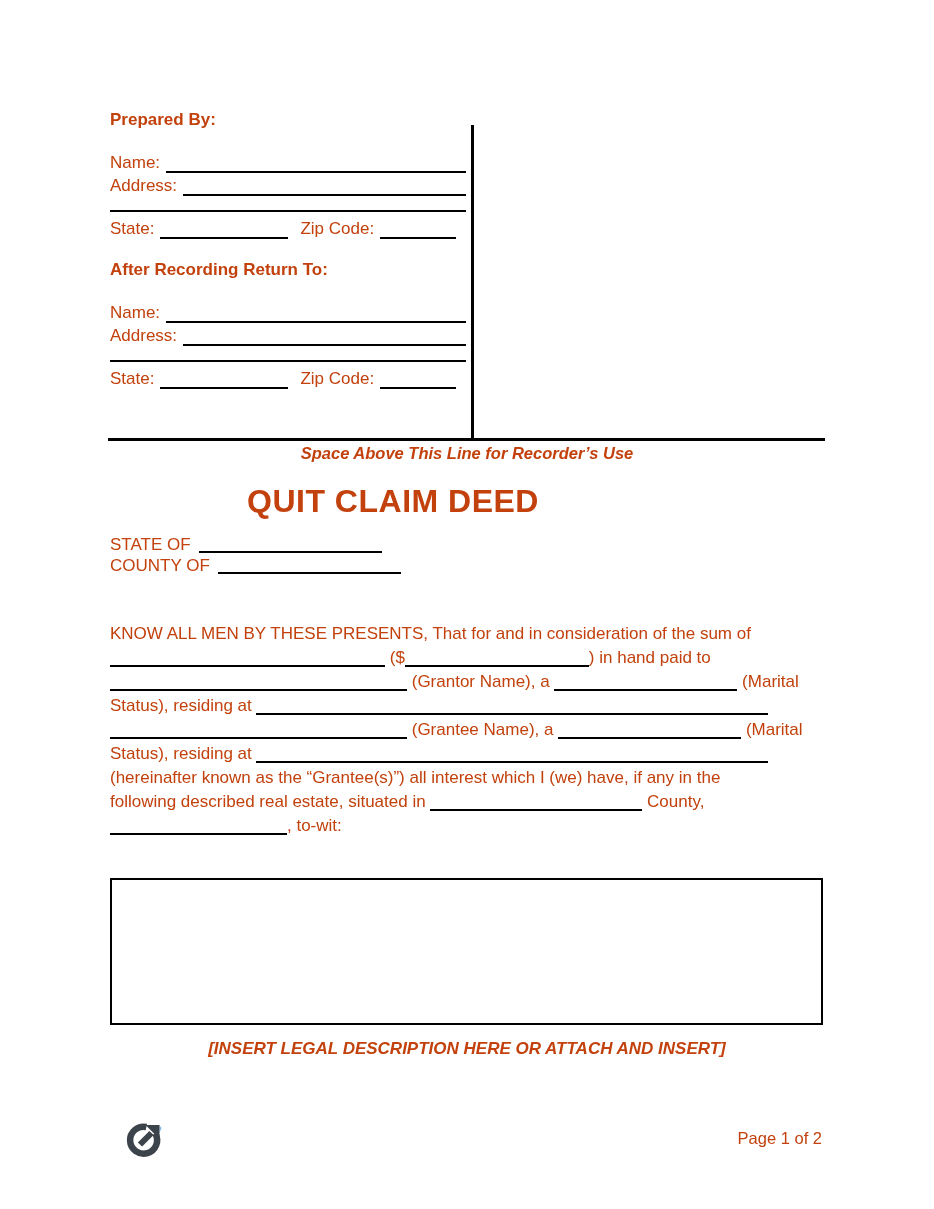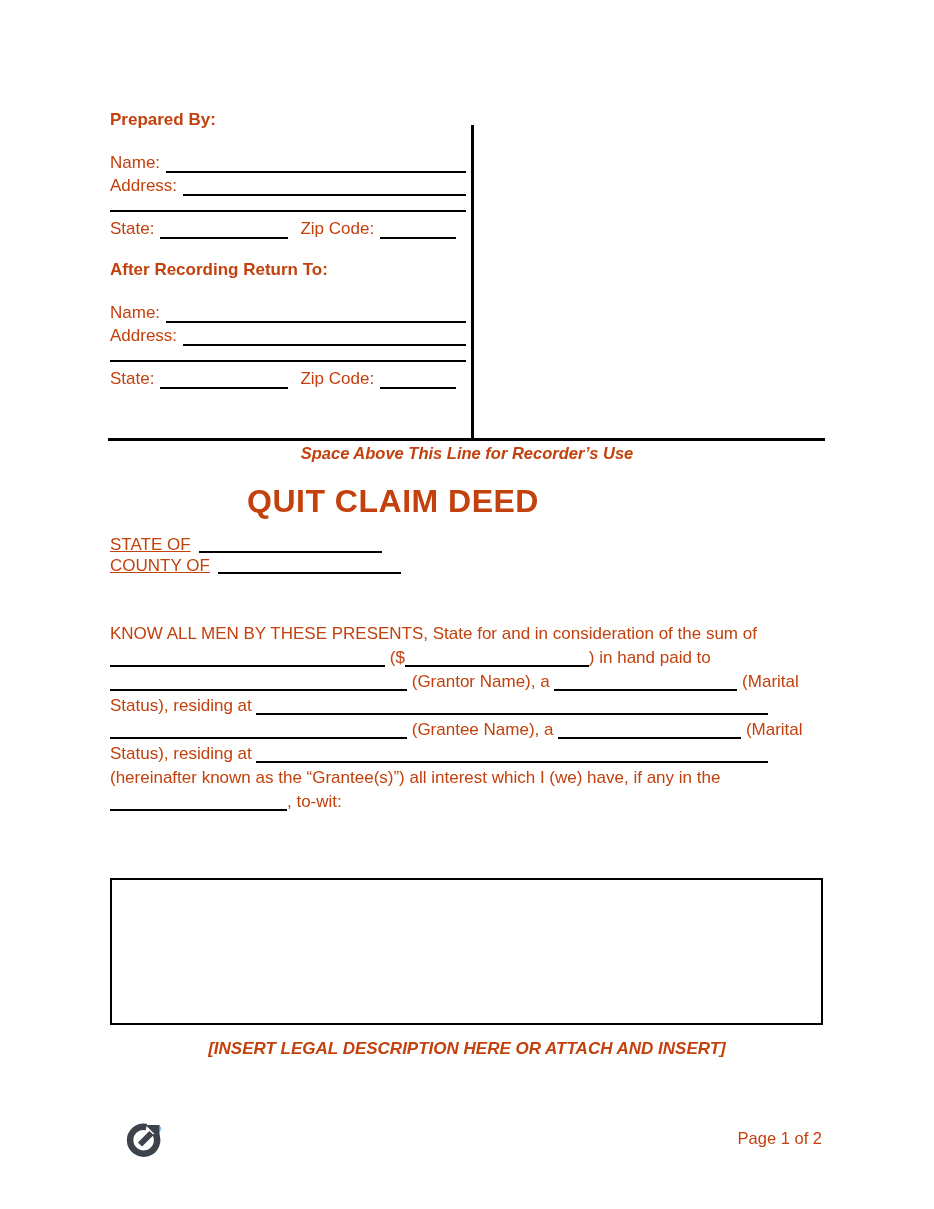--- a/index.html
+++ b/index.html
@@ -39,21 +39,21 @@
     position: absolute; left: 0; top: 444px; width: 934px;
     text-align: center; font-weight: bold; font-style: italic; font-size: 16.5px;
   }
   .deed-title {
     position: absolute; left: 0; top: 483px; width: 786px;
     text-align: center; font-weight: bold; font-size: 32px; letter-spacing: 0.5px;
   }
 
   
   .jurisdiction { position: absolute; left: 110px; top: 534px; }
-  .j-row { height: 21px; line-height: 21px; white-space: nowrap; text-decoration: underline; }
+  .j-row { height: 21px; line-height: 21px; white-space: nowrap; }
   .j-blank { display: inline-block; width: 183px; border-bottom: 2px solid #000; height: 14px; margin-bottom: -3px; margin-left: 8px; }
 
   
   .body-para { position: absolute; left: 110px; top: 622px; width: 716px; }
   .body-line { height: 24px; line-height: 24px; white-space: nowrap; }
   .seg-blank { display: inline-block; border-bottom: 2px solid #000; height: 14px; margin-bottom: -4px; }
 
   
   .legal-box {
     position: absolute; left: 110px; top: 878px; width: 709px; height: 143px;
@@ -120,27 +120,28 @@
   <div class="jurisdiction">
     <div class="j-row">
       <span>STATE OF</span><span class="j-blank"></span>
     </div>
     <div class="j-row">
       <span>COUNTY OF</span><span class="j-blank"></span>
     </div>
   </div>
 
   <div class="body-para">
-      <div class="body-line"><span class="seg-text">KNOW ALL MEN BY THESE PRESENTS, State for and in consideration of the sum of</span></div>
+      <div class="body-line"><span class="seg-text">KNOW ALL MEN BY THESE PRESENTS, That for and in consideration of the sum of</span></div>
       <div class="body-line"><span class="seg-blank" style="width: 275px;"></span><span class="seg-text"> ($</span><span class="seg-blank" style="width: 184px;"></span><span class="seg-text">) in hand paid to</span></div>
       <div class="body-line"><span class="seg-blank" style="width: 297px;"></span><span class="seg-text"> (Grantor Name), a </span><span class="seg-blank" style="width: 183px;"></span><span class="seg-text"> (Marital</span></div>
       <div class="body-line"><span class="seg-text">Status), residing at </span><span class="seg-blank" style="width: 512px;"></span></div>
       <div class="body-line"><span class="seg-blank" style="width: 297px;"></span><span class="seg-text"> (Grantee Name), a </span><span class="seg-blank" style="width: 183px;"></span><span class="seg-text"> (Marital</span></div>
       <div class="body-line"><span class="seg-text">Status), residing at </span><span class="seg-blank" style="width: 512px;"></span></div>
       <div class="body-line"><span class="seg-text">(hereinafter known as the “Grantee(s)”) all interest which I (we) have, if any in the</span></div>
+      <div class="body-line"><span class="seg-text">following described real estate, situated in </span><span class="seg-blank" style="width: 212px;"></span><span class="seg-text"> County,</span></div>
       <div class="body-line"><span class="seg-blank" style="width: 177px;"></span><span class="seg-text">, to-wit:</span></div>
     </div>
 
   <div class="legal-box"></div>
   <div class="legal-note">[INSERT LEGAL DESCRIPTION HERE OR ATTACH AND INSERT]</div>
 
   <div class="logo-wrap">
     <svg width="42" height="42" viewBox="0 0 42 42">
 
       <polygon points="36.5,6.5 38.5,9 36.5,14" fill="#7fb5e6"></polygon>

